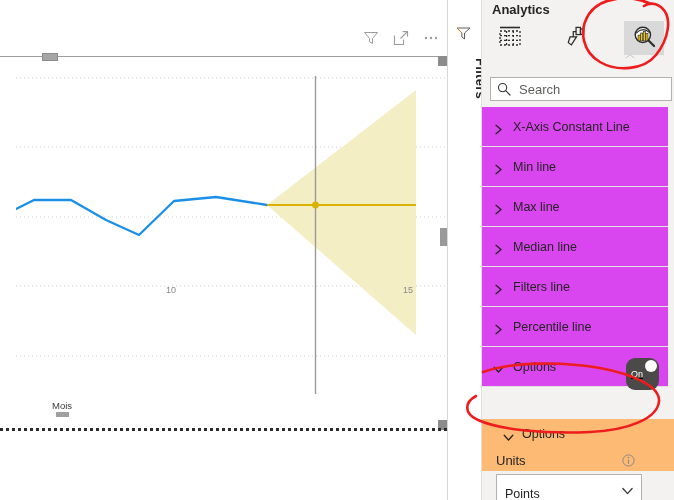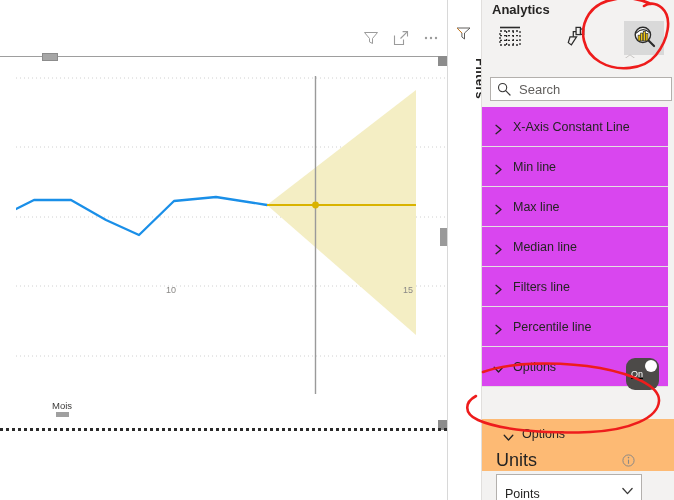--- a/index.html
+++ b/index.html
@@ -239,21 +239,21 @@
   }
   .sub-head .chev { margin-left: 21px; width: 11px; height: 11px; }
   .sub-head .lbl { margin-left: 8px; font-size: 12.5px; color: #252423; }
 
   .field-label-row {
     position: relative;
     height: 22px;
     display: flex;
     align-items: center;
   }
-  .field-label-row .lbl { margin-left: 14px; font-size: 18px; color: #252423; }
+  .field-label-row .lbl { margin-left: 14px; font-size: 13px; color: #252423; }
   .info-icon { position: absolute; left: 140px; top: 4px; width: 13px; height: 13px; cursor: pointer;}
 
   .select-box {
     position: absolute;
     left: 14px; top: 474px;
     width: 146px; height: 39px;
     border: 1px solid #b3b0ad;
     background: #ffffff;
     display: flex;
     align-items: center;

